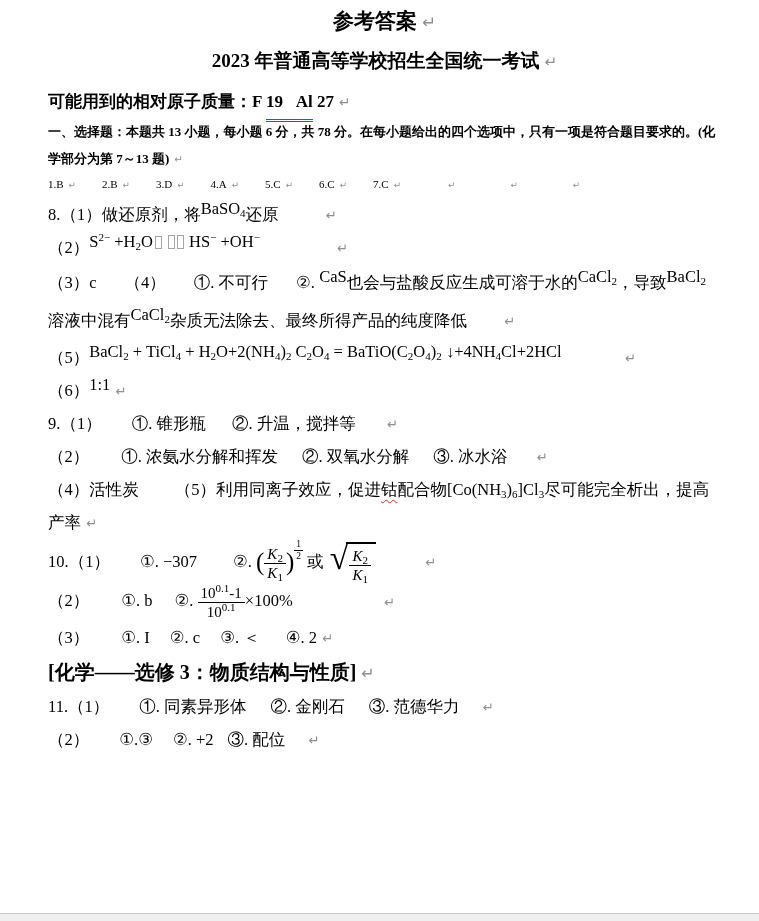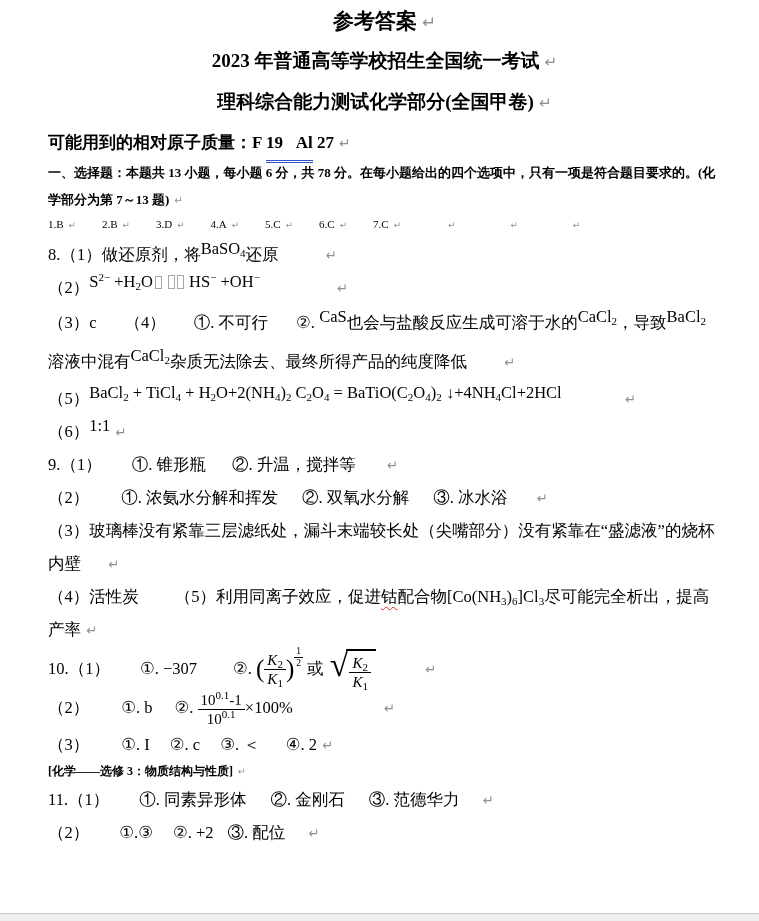--- a/index.html
+++ b/index.html
@@ -21,21 +21,21 @@
   .page { position: relative; width: 759px; height: 921px; overflow: hidden; background: #fff; }
   .content { padding: 4px 38px 0 48px; }
 
   .line { font-size: 16.5px; line-height: 2; margin: 0; }
   .title { font-size: 21px; font-weight: 700; text-align: center; line-height: 1.45; margin: 2px 0 11px; }
   .subtitle { font-size: 19px; font-weight: 700; text-align: center; line-height: 1.45; margin: 0 0 13px; }
 
   [data-name="atomic-mass-line"] { font-weight: 700; font-size: 17px; line-height: 1.6; margin-bottom: 3px; }
   [data-name="section1-header"],
   [data-name="section2-header"] { font-weight: 700; font-size: 13px; line-height: 2.1; margin-bottom: 1px; }
-  [data-name="section3-header"] { font-weight: 700; font-size: 12px; line-height: 1.8; }
+  [data-name="section3-header"] { font-weight: 700; font-size: 20px; line-height: 1.8; }
   [data-name="answers-line"] { font-size: 11px; line-height: 1.9; margin-bottom: 3px; }
   [data-name="q8-answer-3"] { line-height: 2.35; }
   [data-name="q10-answer-1"], [data-name="q10-answer-2"] { line-height: 2.1; }
 
   .run-text, .run-serif { font-family: "Liberation Serif", "DejaVu Serif", serif; }
   .bold { font-weight: 700; }
   .italic { font-style: italic; }
 
   sub, sup { font-size: 11px; line-height: 0; font-family: "Liberation Serif", "DejaVu Serif", serif; }
   sub { vertical-align: -3px; }
@@ -99,36 +99,32 @@
   <div class="content" data-name="document-content">
 
     <div class="line title" data-name="doc-title">
       <span data-name="doc-title-text">参考答案</span><span class="pilcrow" data-name="paragraph-mark">↵</span>
     </div>
 
     <div class="line subtitle" data-name="doc-subtitle-1">
       <span data-name="doc-subtitle-1-text">2023 年普通高等学校招生全国统一考试</span><span class="pilcrow" data-name="paragraph-mark">↵</span>
     </div>
 
-    <div class="line subtitle" data-name="doc-subtitle-2">
-      <span data-name="doc-subtitle-2-text">理科综合能力测试化学部分(全国甲卷)</span><span class="pilcrow" data-name="paragraph-mark">↵</span>
-    </div>
 
     <div data-name="document-body">
         <div class="line" data-name="atomic-mass-line"><span class="run-text" data-name="text-run">可能用到的相对原子质量：</span><span class="run-serif bold" data-name="formula-run">F </span><span class="run-serif bold grammar-underline" data-name="grammar-flagged-text">19&nbsp;&nbsp;&nbsp;Al</span><span class="run-serif bold" data-name="formula-run"> 27</span><span class="pilcrow" data-name="paragraph-mark">↵</span></div>
         <div class="line" data-name="section1-header"><span class="run-text" data-name="text-run">一、选择题：本题共 13 小题，每小题 6 分，共 78 分。在每小题给出的四个选项中，只有一项是符合题目要求的。(化学部分为第 7～13 题)</span><span class="pilcrow" data-name="paragraph-mark">↵</span></div>
         <div class="line" data-name="answers-line"><span class="run-serif" data-name="formula-run">1.B</span><span class="pilcrow" data-name="paragraph-mark">↵</span><span class="gap" data-name="spacing-gap" style="width: 26px;"></span><span class="run-serif" data-name="formula-run">2.B</span><span class="pilcrow" data-name="paragraph-mark">↵</span><span class="gap" data-name="spacing-gap" style="width: 26px;"></span><span class="run-serif" data-name="formula-run">3.D</span><span class="pilcrow" data-name="paragraph-mark">↵</span><span class="gap" data-name="spacing-gap" style="width: 26px;"></span><span class="run-serif" data-name="formula-run">4.A</span><span class="pilcrow" data-name="paragraph-mark">↵</span><span class="gap" data-name="spacing-gap" style="width: 26px;"></span><span class="run-serif" data-name="formula-run">5.C</span><span class="pilcrow" data-name="paragraph-mark">↵</span><span class="gap" data-name="spacing-gap" style="width: 26px;"></span><span class="run-serif" data-name="formula-run">6.C</span><span class="pilcrow" data-name="paragraph-mark">↵</span><span class="gap" data-name="spacing-gap" style="width: 26px;"></span><span class="run-serif" data-name="formula-run">7.C</span><span class="pilcrow" data-name="paragraph-mark">↵</span><span class="gap" data-name="spacing-gap" style="width: 42px;"></span><span class="pilcrow" data-name="paragraph-mark">↵</span><span class="gap" data-name="spacing-gap" style="width: 50px;"></span><span class="pilcrow" data-name="paragraph-mark">↵</span><span class="gap" data-name="spacing-gap" style="width: 50px;"></span><span class="pilcrow" data-name="paragraph-mark">↵</span></div>
         <div class="line" data-name="q8-answer-1"><span class="run-text" data-name="text-run">8.（1）做还原剂，将</span><span class="raised" data-name="chem-formula"><span class="run-serif" data-name="formula-run">BaSO</span><sub class="run-serif" data-name="subscript">4</sub></span><span class="run-text" data-name="text-run">还原</span><span class="gap" data-name="spacing-gap" style="width: 42px;"></span><span class="pilcrow" data-name="paragraph-mark">↵</span></div>
         <div class="line" data-name="q8-answer-2"><span class="run-text" data-name="text-run">（2）</span><span class="raised" data-name="chem-formula"><span class="run-serif" data-name="formula-run">S</span><sup class="run-serif" data-name="superscript">2−</sup><span class="run-serif" data-name="formula-run"> +H</span><sub class="run-serif" data-name="subscript">2</sub><span class="run-serif" data-name="formula-run">O</span><span class="boxes" data-name="missing-glyph-boxes"><span class="tofu t1" data-name="tofu-box"></span><span class="tofu t2" data-name="tofu-box"></span><span class="tofu t3" data-name="tofu-box"></span></span><span class="run-serif" data-name="formula-run"> HS</span><sup class="run-serif" data-name="superscript">−</sup><span class="run-serif" data-name="formula-run"> +OH</span><sup class="run-serif" data-name="superscript">−</sup></span><span class="gap" data-name="spacing-gap" style="width: 72px;"></span><span class="pilcrow" data-name="paragraph-mark">↵</span></div>
         <div class="line" data-name="q8-answer-3"><span class="run-text" data-name="text-run">（3）c</span><span class="gap" data-name="spacing-gap" style="width: 28px;"></span><span class="run-text" data-name="text-run">（4）</span><span class="gap" data-name="spacing-gap" style="width: 28px;"></span><span class="run-text" data-name="text-run">①. 不可行</span><span class="gap" data-name="spacing-gap" style="width: 28px;"></span><span class="run-text" data-name="text-run">②. </span><span class="raised" data-name="chem-formula"><span class="run-serif" data-name="formula-run">CaS</span></span><span class="run-text" data-name="text-run">也会与盐酸反应生成可溶于水的</span><span class="raised" data-name="chem-formula"><span class="run-serif" data-name="formula-run">CaCl</span><sub class="run-serif" data-name="subscript">2</sub></span><span class="run-text" data-name="text-run">，导致</span><span class="raised" data-name="chem-formula"><span class="run-serif" data-name="formula-run">BaCl</span><sub class="run-serif" data-name="subscript">2</sub></span><span class="run-text" data-name="text-run">溶液中混有</span><span class="raised" data-name="chem-formula"><span class="run-serif" data-name="formula-run">CaCl</span><sub class="run-serif" data-name="subscript">2</sub></span><span class="run-text" data-name="text-run">杂质无法除去、最终所得产品的纯度降低</span><span class="gap" data-name="spacing-gap" style="width: 32px;"></span><span class="pilcrow" data-name="paragraph-mark">↵</span></div>
         <div class="line" data-name="q8-answer-5"><span class="run-text" data-name="text-run">（5）</span><span class="raised" data-name="chem-formula"><span class="run-serif" data-name="formula-run">BaCl</span><sub class="run-serif" data-name="subscript">2</sub><span class="run-serif" data-name="formula-run"> + TiCl</span><sub class="run-serif" data-name="subscript">4</sub><span class="run-serif" data-name="formula-run"> + H</span><sub class="run-serif" data-name="subscript">2</sub><span class="run-serif" data-name="formula-run">O+2(NH</span><sub class="run-serif" data-name="subscript">4</sub><span class="run-serif" data-name="formula-run">)</span><sub class="run-serif" data-name="subscript">2</sub><span class="run-serif" data-name="formula-run"> C</span><sub class="run-serif" data-name="subscript">2</sub><span class="run-serif" data-name="formula-run">O</span><sub class="run-serif" data-name="subscript">4</sub><span class="run-serif" data-name="formula-run"> = BaTiO(C</span><sub class="run-serif" data-name="subscript">2</sub><span class="run-serif" data-name="formula-run">O</span><sub class="run-serif" data-name="subscript">4</sub><span class="run-serif" data-name="formula-run">)</span><sub class="run-serif" data-name="subscript">2</sub><span class="run-serif" data-name="formula-run"> ↓+4NH</span><sub class="run-serif" data-name="subscript">4</sub><span class="run-serif" data-name="formula-run">Cl+2HCl</span></span><span class="gap" data-name="spacing-gap" style="width: 58px;"></span><span class="pilcrow" data-name="paragraph-mark">↵</span></div>
         <div class="line" data-name="q8-answer-6"><span class="run-text" data-name="text-run">（6）</span><span class="raised" data-name="chem-formula"><span class="run-serif" data-name="formula-run">1:1</span></span><span class="pilcrow" data-name="paragraph-mark">↵</span></div>
         <div class="line" data-name="q9-answer-1"><span class="run-text" data-name="text-run">9.（1）</span><span class="gap" data-name="spacing-gap" style="width: 30px;"></span><span class="run-text" data-name="text-run">①. 锥形瓶</span><span class="gap" data-name="spacing-gap" style="width: 26px;"></span><span class="run-text" data-name="text-run">②. 升温，搅拌等</span><span class="gap" data-name="spacing-gap" style="width: 26px;"></span><span class="pilcrow" data-name="paragraph-mark">↵</span></div>
         <div class="line" data-name="q9-answer-2"><span class="run-text" data-name="text-run">（2）</span><span class="gap" data-name="spacing-gap" style="width: 32px;"></span><span class="run-text" data-name="text-run">①. 浓氨水分解和挥发</span><span class="gap" data-name="spacing-gap" style="width: 24px;"></span><span class="run-text" data-name="text-run">②. 双氧水分解</span><span class="gap" data-name="spacing-gap" style="width: 24px;"></span><span class="run-text" data-name="text-run">③. 冰水浴</span><span class="gap" data-name="spacing-gap" style="width: 24px;"></span><span class="pilcrow" data-name="paragraph-mark">↵</span></div>
-        <div class="line" data-name="q9-answer-3"><span class="run-text" data-name="text-run">（3）玻璃棒没有紧靠三层滤纸处，漏斗末端较长处（尖嘴部分）没有紧靠在“盛滤液”的烧杯内壁</span><span class="gap" data-name="spacing-gap" style="width: 22px;"></span><span class="pilcrow" data-name="paragraph-mark">↵</span></div>
         <div class="line" data-name="q9-answer-4-5"><span class="run-text" data-name="text-run">（4）活性炭</span><span class="gap" data-name="spacing-gap" style="width: 36px;"></span><span class="run-text" data-name="text-run">（5）利用同离子效应，促进</span><span class="run-text spell-underline" data-name="spell-flagged-text">钴</span><span class="run-text" data-name="text-run">配合物</span><span class="run-serif" data-name="formula-run">[Co(NH</span><sub class="run-serif" data-name="subscript">3</sub><span class="run-serif" data-name="formula-run">)</span><sub class="run-serif" data-name="subscript">6</sub><span class="run-serif" data-name="formula-run">]Cl</span><sub class="run-serif" data-name="subscript">3</sub><span class="run-text" data-name="text-run">尽可能完全析出，提高产率</span><span class="pilcrow" data-name="paragraph-mark">↵</span></div>
         <div class="line" data-name="q10-answer-1"><span class="run-text" data-name="text-run">10.（1）</span><span class="gap" data-name="spacing-gap" style="width: 30px;"></span><span class="run-text" data-name="text-run">①. </span><span class="run-serif" data-name="formula-run">−307</span><span class="gap" data-name="spacing-gap" style="width: 36px;"></span><span class="run-text" data-name="text-run">②. </span><span class="run-serif paren" data-name="formula-run">(</span><span class="frac" data-name="fraction"><span class="num" data-name="fraction-numerator"><span class="run-serif italic" data-name="formula-run">K</span><sub class="run-serif" data-name="subscript">2</sub></span><span class="den" data-name="fraction-denominator"><span class="run-serif italic" data-name="formula-run">K</span><sub class="run-serif" data-name="subscript">1</sub></span></span><span class="run-serif paren" data-name="formula-run">)</span><sup class="supfrac" data-name="exponent-fraction"><span class="frac small" data-name="fraction"><span class="num" data-name="fraction-numerator">1</span><span class="den" data-name="fraction-denominator">2</span></span></sup><span class="run-text" data-name="text-run"> 或 </span><span class="sqrt" data-name="square-root">
             <span class="radical" data-name="radical-sign">√</span>
             <span class="sqrt-body" data-name="square-root-body"><span class="frac" data-name="fraction"><span class="num" data-name="fraction-numerator"><span class="run-serif italic" data-name="formula-run">K</span><sub class="run-serif" data-name="subscript">2</sub></span><span class="den" data-name="fraction-denominator"><span class="run-serif italic" data-name="formula-run">K</span><sub class="run-serif" data-name="subscript">1</sub></span></span></span>
           </span><span class="gap" data-name="spacing-gap" style="width: 44px;"></span><span class="pilcrow" data-name="paragraph-mark">↵</span></div>
         <div class="line" data-name="q10-answer-2"><span class="run-text" data-name="text-run">（2）</span><span class="gap" data-name="spacing-gap" style="width: 32px;"></span><span class="run-text" data-name="text-run">①. b</span><span class="gap" data-name="spacing-gap" style="width: 22px;"></span><span class="run-text" data-name="text-run">②. </span><span class="frac" data-name="fraction"><span class="num" data-name="fraction-numerator"><span class="run-serif" data-name="formula-run">10</span><sup class="run-serif" data-name="superscript">0.1</sup><span class="run-serif" data-name="formula-run">-1</span></span><span class="den" data-name="fraction-denominator"><span class="run-serif" data-name="formula-run">10</span><sup class="run-serif" data-name="superscript">0.1</sup></span></span><span class="run-serif" data-name="formula-run">×100%</span><span class="gap" data-name="spacing-gap" style="width: 86px;"></span><span class="pilcrow" data-name="paragraph-mark">↵</span></div>
         <div class="line" data-name="q10-answer-3"><span class="run-text" data-name="text-run">（3）</span><span class="gap" data-name="spacing-gap" style="width: 32px;"></span><span class="run-text" data-name="text-run">①. I</span><span class="gap" data-name="spacing-gap" style="width: 20px;"></span><span class="run-text" data-name="text-run">②. c</span><span class="gap" data-name="spacing-gap" style="width: 20px;"></span><span class="run-text" data-name="text-run">③. ＜</span><span class="gap" data-name="spacing-gap" style="width: 26px;"></span><span class="run-text" data-name="text-run">④. 2</span><span class="pilcrow" data-name="paragraph-mark">↵</span></div>
         <div class="line" data-name="section3-header"><span class="run-text" data-name="text-run">[化学——选修 3：物质结构与性质]</span><span class="pilcrow" data-name="paragraph-mark">↵</span></div>
         <div class="line" data-name="q11-answer-1"><span class="run-text" data-name="text-run">11.（1）</span><span class="gap" data-name="spacing-gap" style="width: 30px;"></span><span class="run-text" data-name="text-run">①. 同素异形体</span><span class="gap" data-name="spacing-gap" style="width: 24px;"></span><span class="run-text" data-name="text-run">②. 金刚石</span><span class="gap" data-name="spacing-gap" style="width: 24px;"></span><span class="run-text" data-name="text-run">③. 范德华力</span><span class="gap" data-name="spacing-gap" style="width: 18px;"></span><span class="pilcrow" data-name="paragraph-mark">↵</span></div>
         <div class="line" data-name="q11-answer-2"><span class="run-text" data-name="text-run">（2）</span><span class="gap" data-name="spacing-gap" style="width: 30px;"></span><span class="run-text" data-name="text-run">①.③</span><span class="gap" data-name="spacing-gap" style="width: 20px;"></span><span class="run-text" data-name="text-run">②. +2</span><span class="gap" data-name="spacing-gap" style="width: 14px;"></span><span class="run-text" data-name="text-run">③. 配位</span><span class="gap" data-name="spacing-gap" style="width: 18px;"></span><span class="pilcrow" data-name="paragraph-mark">↵</span></div>

